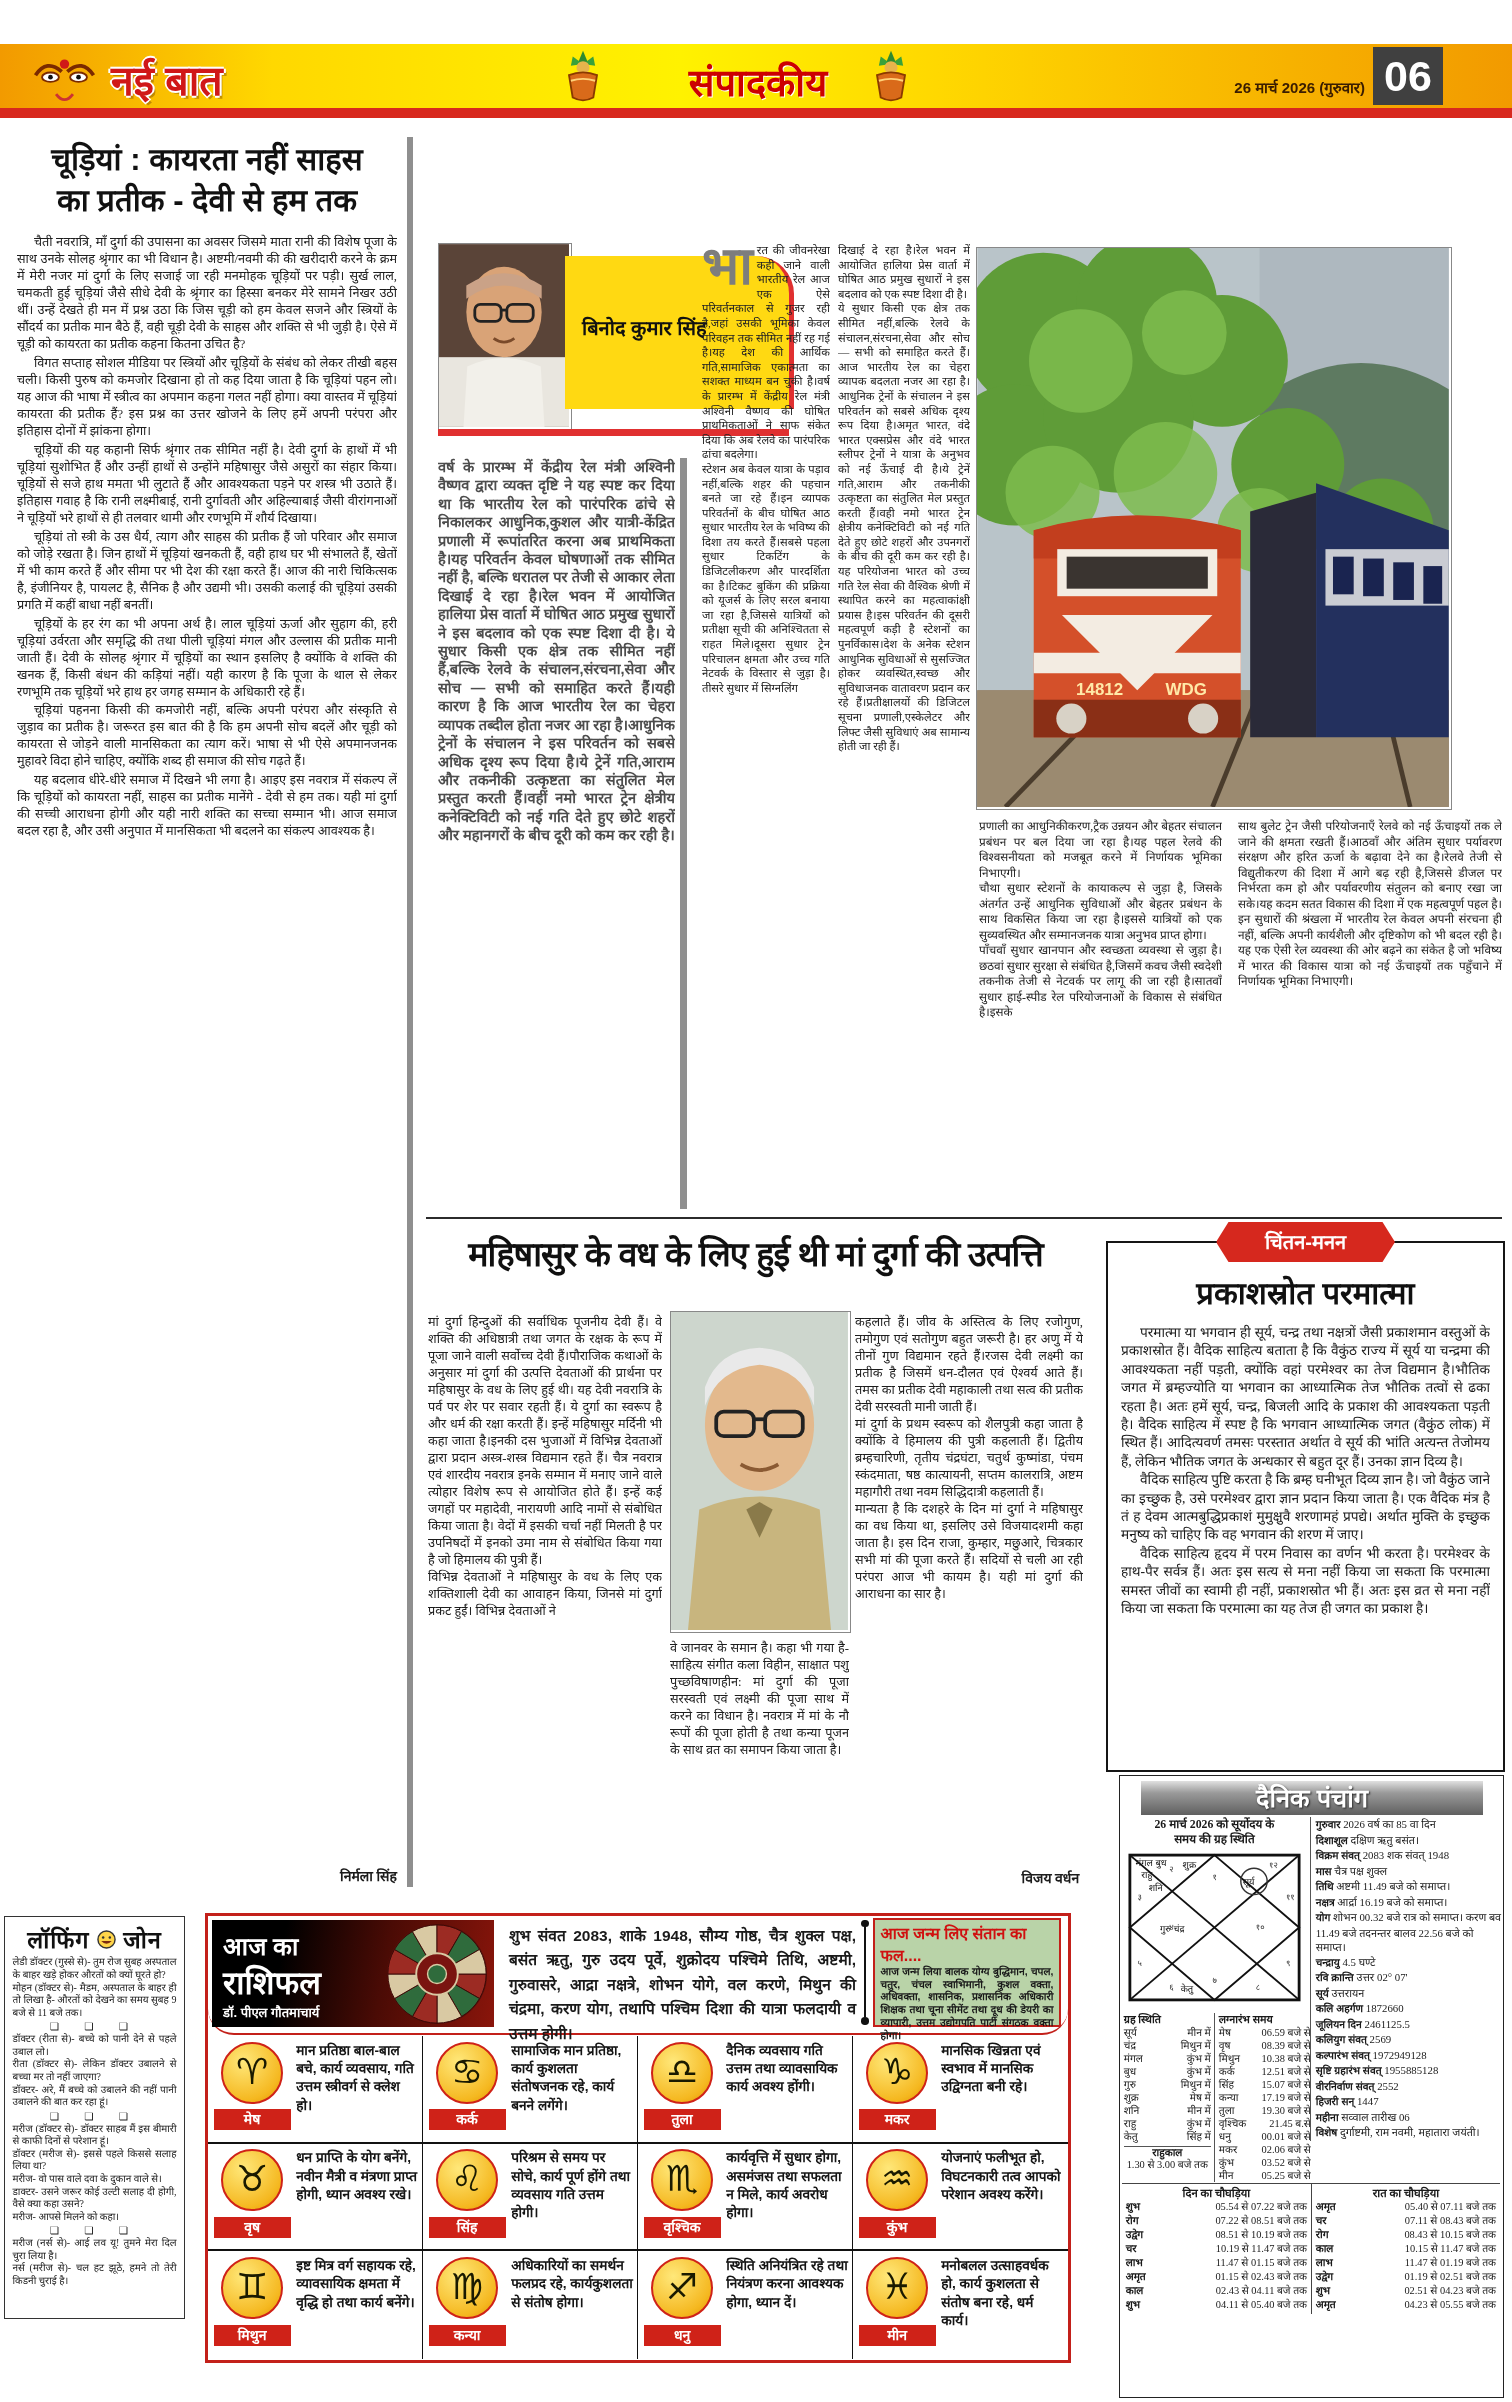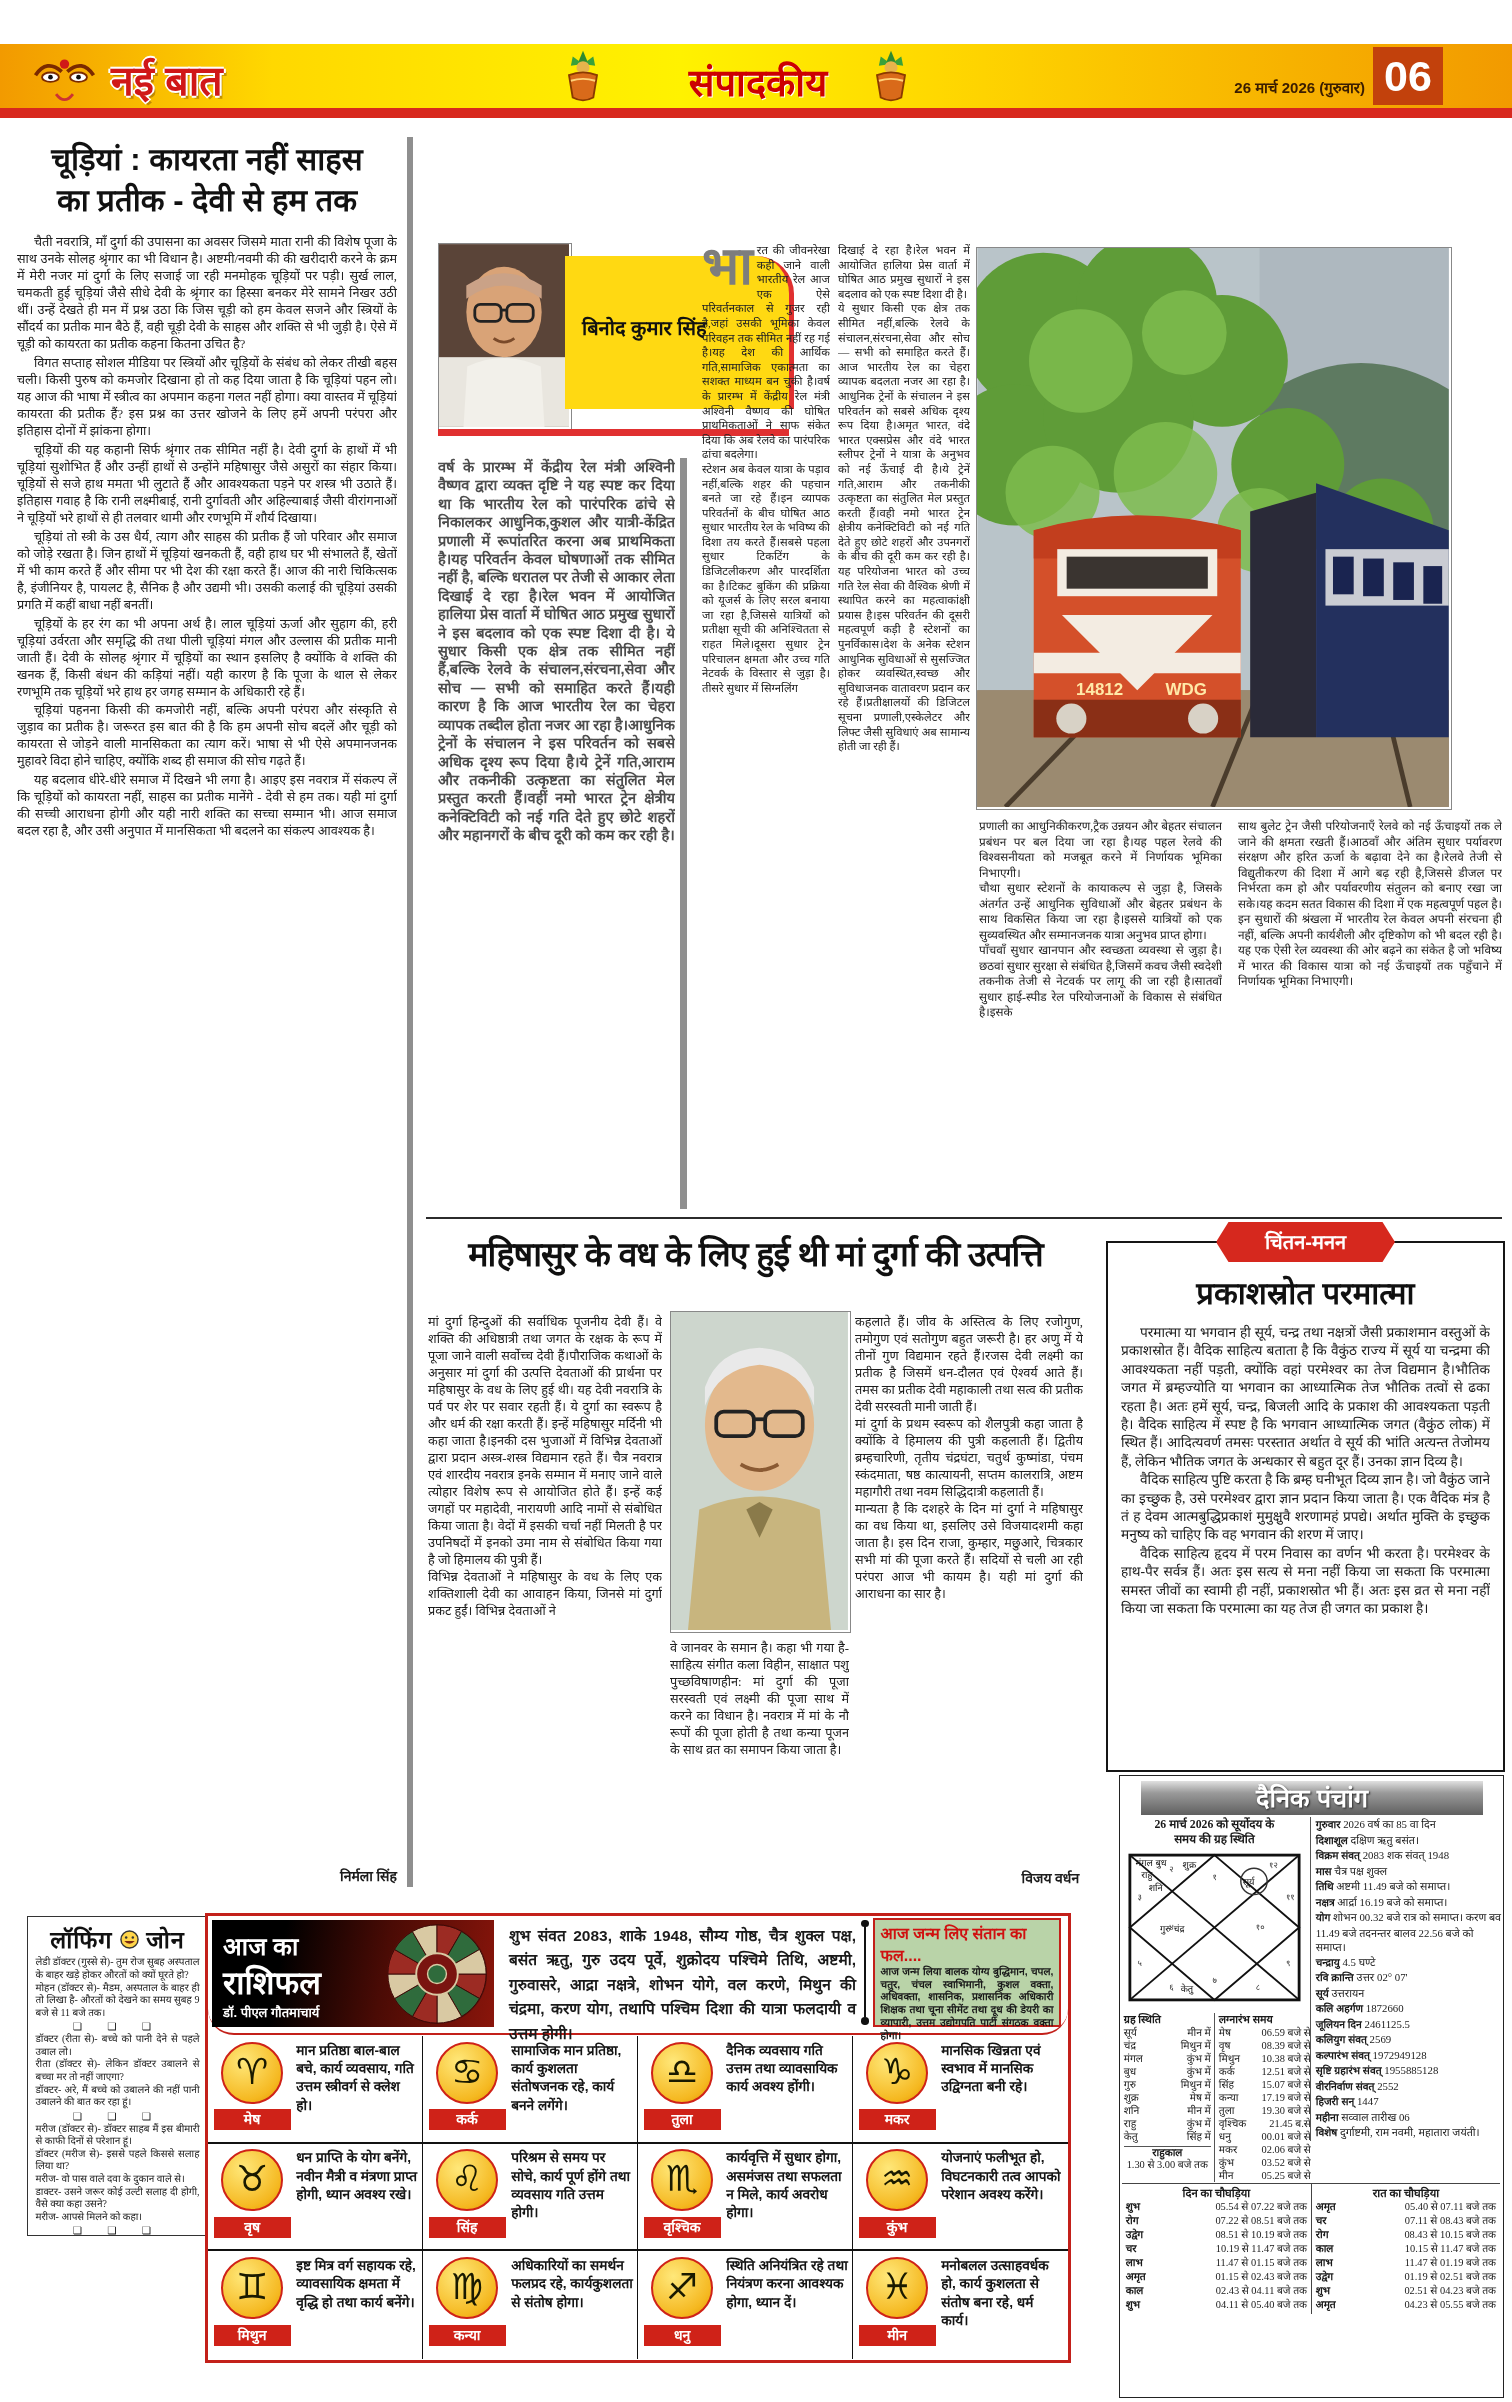--- a/index.html
+++ b/index.html
@@ -13,21 +13,21 @@
   
   .masthead{left:0;top:44px;width:1512px;height:64px;
     background:linear-gradient(90deg,#f29a00 0%,#ffd800 18%,#fff200 45%,#ffd800 62%,#f29a00 100%);}
   .mast-red{left:0;top:108px;width:1512px;height:10.4px;background:#d8281e;}
   .paper-name{left:111px;top:51px;font-family:"Liberation Sans",sans-serif;font-weight:800;font-size:41px;color:#d01818;
     text-shadow:1.9px 0 #fff,-1.9px 0 #fff,0 1.9px #fff,0 -1.9px #fff,2.8px 2.8px 0 rgba(90,40,0,.35);}
   .section-name{left:584px;top:55px;width:348px;text-align:center;font-family:"Liberation Sans",sans-serif;
     font-weight:800;font-size:38px;color:#cc0000;text-shadow:0.9px 0.9px 0 #fff;}
   .issue-date{left:1196px;top:77px;width:169px;text-align:right;font-family:"Liberation Sans",sans-serif;
     font-weight:700;font-size:15px;color:#3a1d00;}
-  .pagenum{left:1373px;top:47px;width:70px;height:58px;background:#c2410c;color:#fff;
+  .pagenum{left:1373px;top:47px;width:70px;height:58px;background:#404040;color:#fff;
     font-family:"Liberation Sans",sans-serif;font-weight:800;font-size:43px;line-height:58px;text-align:center;}
 
   
   .la-title{left:17px;top:139px;width:380px;text-align:center;font-family:"Liberation Sans",sans-serif;
     font-weight:800;font-size:31px;line-height:41px;color:#111;}
   .la-body{left:17px;top:234px;width:380px;height:1629px;font-size:12.7px;line-height:17px;color:#1d1d1d;}
   .la-body .p{text-indent:17px;margin:0 0 1.9px 0;}
   .la-author{left:17px;top:1866px;width:380px;text-align:right;font-weight:700;font-size:14px;}
 
   .vrule{background:#8f8f8f;}
@@ -78,21 +78,21 @@
   .p-row{display:flex;justify-content:space-between;}
   .rahu{margin-top:2.8px;border-top:0.9px solid #555;text-align:center;font-size:10.4px;line-height:12.2px;}
   .p-chaugh{position:absolute;left:1.9px;top:407px;width:378px;border-top:0.9px solid #444;display:flex;}
   .chaugh-col{width:50%;padding:1.9px 3.8px;font-size:10.4px;line-height:14px;box-sizing:border-box;}
   .chaugh-col.rt{border-left:0.9px solid #444;}
   .chaugh-title{text-align:center;font-weight:700;font-size:11.3px;}
   .p-footnote{position:absolute;left:5.6px;top:539px;width:371px;font-size:10.2px;line-height:13px;border-top:0.9px solid #444;padding-top:2.8px;}
   .p-source{font-family:"Liberation Sans",sans-serif;font-weight:700;font-size:10px;}
 
   
-  .laugh{left:27px;top:1916px;width:181px;height:320px;border:1.9px solid #333;padding:5.6px 7.5px;box-sizing:border-box;}
+  .laugh{left:4px;top:1916px;width:181px;height:403px;border:1.9px solid #333;padding:5.6px 7.5px;box-sizing:border-box;}
   .laugh-title{text-align:center;font-family:"Liberation Sans",sans-serif;font-weight:800;font-size:23.5px;color:#111;
     letter-spacing:0.9px;margin-bottom:1.9px;}
   .laugh-body{font-size:10px;line-height:12.6px;text-align:justify;}
   .laugh-sep{text-align:center;font-size:10.4px;letter-spacing:11.3px;margin:0.9px 0;}
 
   
   .rash{left:205px;top:1913px;width:866px;height:450px;border:3.8px solid #c3201a;box-sizing:border-box;}
   .rash-head{position:absolute;left:0;top:0;width:100%;height:117px;border-bottom:2.8px solid #c3201a;border-radius:26px;}
   .rash-logo{position:absolute;left:3.8px;top:3.8px;width:282px;height:107px;
     background:linear-gradient(100deg,#000 25%,#4a0b05 60%,#8a150b 100%);}

